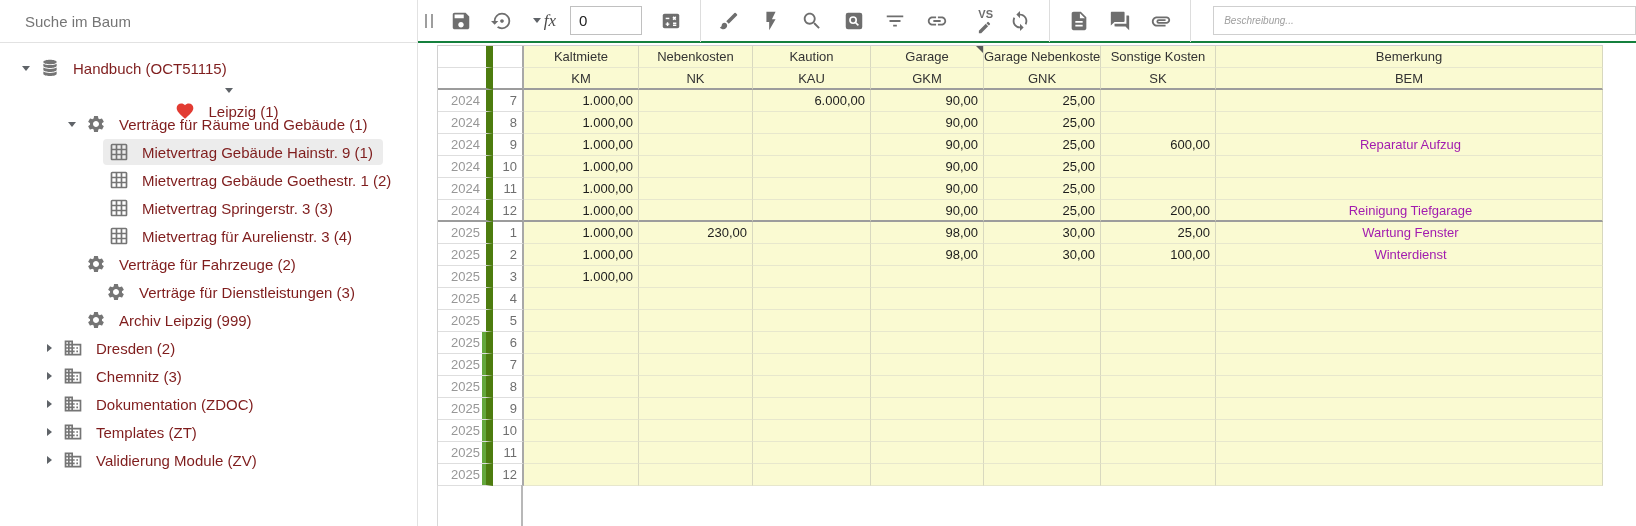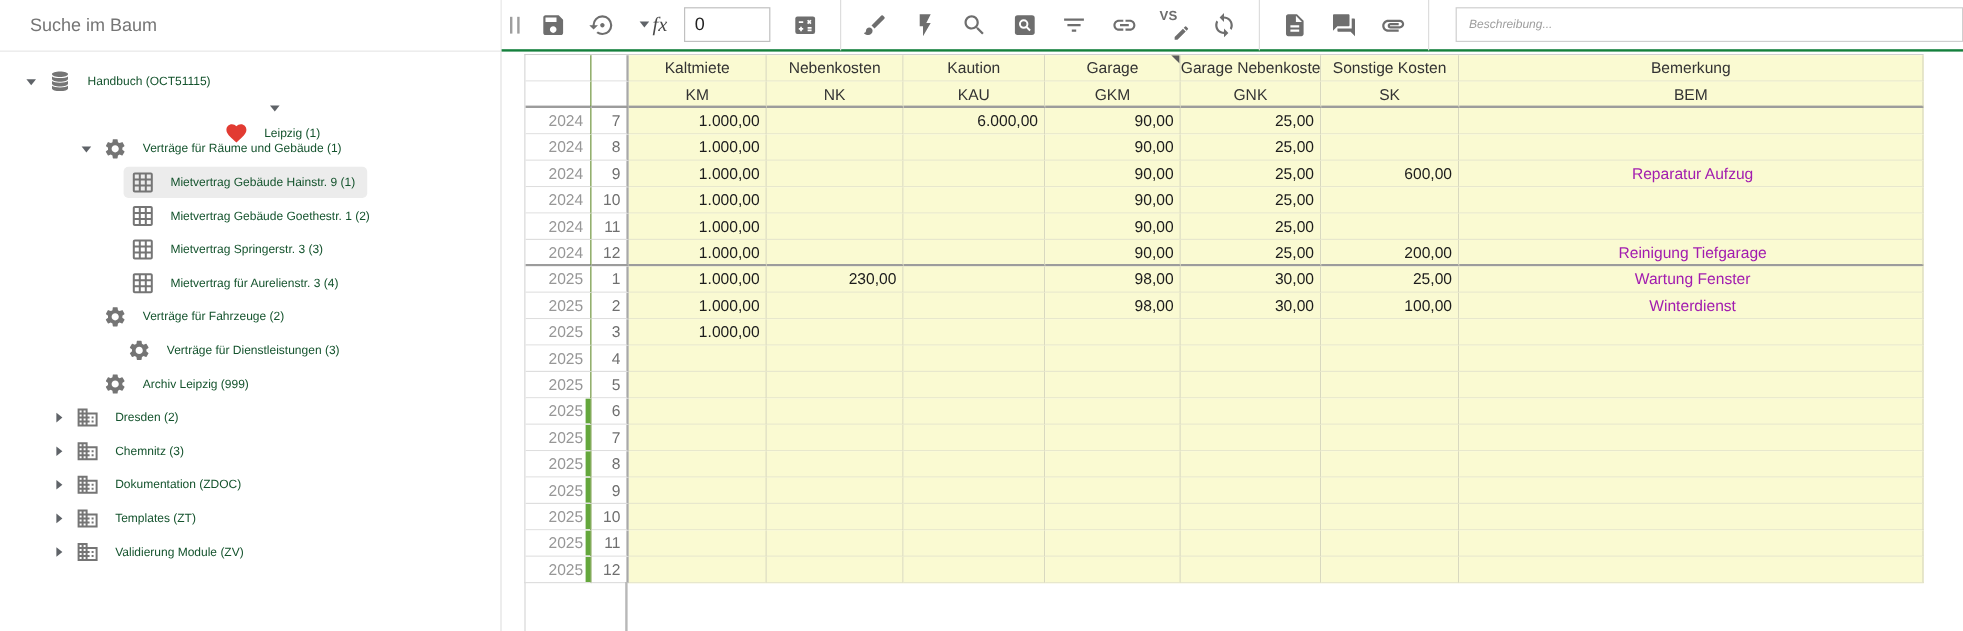--- a/index.html
+++ b/index.html
@@ -17,47 +17,47 @@
   .tree { padding-top:11px; }
   .tree-row { height:28px; display:flex; align-items:center; cursor:pointer; }
   .exp-slot { width:16px; height:16px; flex:0 0 16px; display:flex; align-items:center; justify-content:center; }
   .exp-down { width:0; height:0; border-left:4.5px solid transparent; border-right:4.5px solid transparent; border-top:5.5px solid #5f6368; }
   .exp-right { width:0; height:0; border-top:4.5px solid transparent; border-bottom:4.5px solid transparent; border-left:5.5px solid #5f6368; }
   .node { display:flex; align-items:center; padding:3px 10px 3px 6px; border-radius:4px; }
   .node.selected { background:#ececec; }
   .node .ticon { width:20px; height:20px; margin-right:13px; color:#757575; flex:0 0 20px; }
   .node .ticon svg { width:20px; height:20px; display:block; fill:currentColor; }
   .ticon.heart { color:var(--heart-red); }
-  .tlabel { font-size:10px; color:#14532d; white-space:nowrap; }
+  .tlabel { font-size:15px; color:#7f1d1d; white-space:nowrap; }
 
   
   .main { position:absolute; left:418px; top:0; right:0; bottom:0; }
   .toolbar { height:43px; border-bottom:2px solid #15803d; display:flex; align-items:center; padding-left:4px; }
   .tb-handle { width:8px; height:14px; margin:0 7px 0 3px; display:flex; justify-content:space-between; }
   .tb-handle i { display:block; width:2px; height:14px; background:#9e9e9e; }
   .tb-btn { width:24px; height:24px; margin:0 9px; color:#6e6e6e; cursor:pointer; display:flex; align-items:center; justify-content:center; }
   .tb-btn svg { width:22px; height:22px; fill:currentColor; display:block; }
   .tb-divider { width:1px; height:42px; background:#ddd; margin:0 8px; flex:0 0 1px; }
   .tb-fx { display:flex; align-items:center; margin:0 6px 0 10px; cursor:pointer; }
   .tb-fx .caret { width:0; height:0; border-left:4px solid transparent; border-right:4px solid transparent; border-top:5px solid #5f6368; margin-right:3px; }
   .tb-fx .fx { font-family:"Liberation Serif", serif; font-style:italic; font-size:17px; color:#4a4a4a; }
   .tb-input { width:72px; height:29px; border:1px solid #c0c0c0; font-size:15px; padding:0 8px;
     color:#222; margin:0 8px; outline:none; font-family:"Liberation Sans",sans-serif; }
   .tb-desc { width:432px; height:29px; border:1px solid #cfcfcf; font-size:10px; padding:0 10px;
     color:#333; margin-left:14px; outline:none; font-family:"Liberation Sans",sans-serif; }
   .tb-desc::placeholder { color:#9e9e9e; font-style:italic; opacity:1; }
   .vs-combo { position:relative; width:24px; height:24px; }
-  .vs-combo .vs { position:absolute; left:0; top:-1px; font-size:11px; font-weight:bold; color:#6e6e6e; }
+  .vs-combo .vs { position:absolute; left:12px; top:-1px; font-size:11px; font-weight:bold; color:#6e6e6e; }
   .vs-combo svg { position:absolute; right:-2px; bottom:-2px; width:15px; height:15px; fill:#6e6e6e; }
 
   
   .grid { position:absolute; left:19px; top:45px; display:grid;
     border-left:1px solid #d0d0d0; border-top:1px solid #d0d0d0; background:#fff; }
   .cell { height:22px; position:relative; font-size:13px; line-height:21px; white-space:nowrap; overflow:hidden; }
-  .rh { background:#fff; border-right:1px solid #4d7c0f; border-bottom:1px solid #dedede; }
+  .rh { background:#fff; border-right:7px solid #4d7c0f; border-bottom:1px solid #dedede; }
   .mcol { border-right:2px solid #a8a8a8; }
   .yc { background:var(--cell-yellow); border-right:1px solid #d8d8bf; border-bottom:1px solid #e7e7cd; cursor:cell; }
   .hdr { text-align:center; color:#333; }
   .sepb { border-bottom:2px solid var(--sep-gray) !important; }
   .year { text-align:right; padding-right:6px; color:#979797; }
   .month { text-align:right; padding-right:5px; color:#6f6f6f; }
   .num { text-align:right; padding-right:5px; color:#1c1c1c; }
   .txt { text-align:center; padding-left:3px; color:#a21caf; }
   .marker::after { content:""; position:absolute; right:-1px; top:0; bottom:0; width:5px;
     background:var(--marker-green); z-index:2; }

